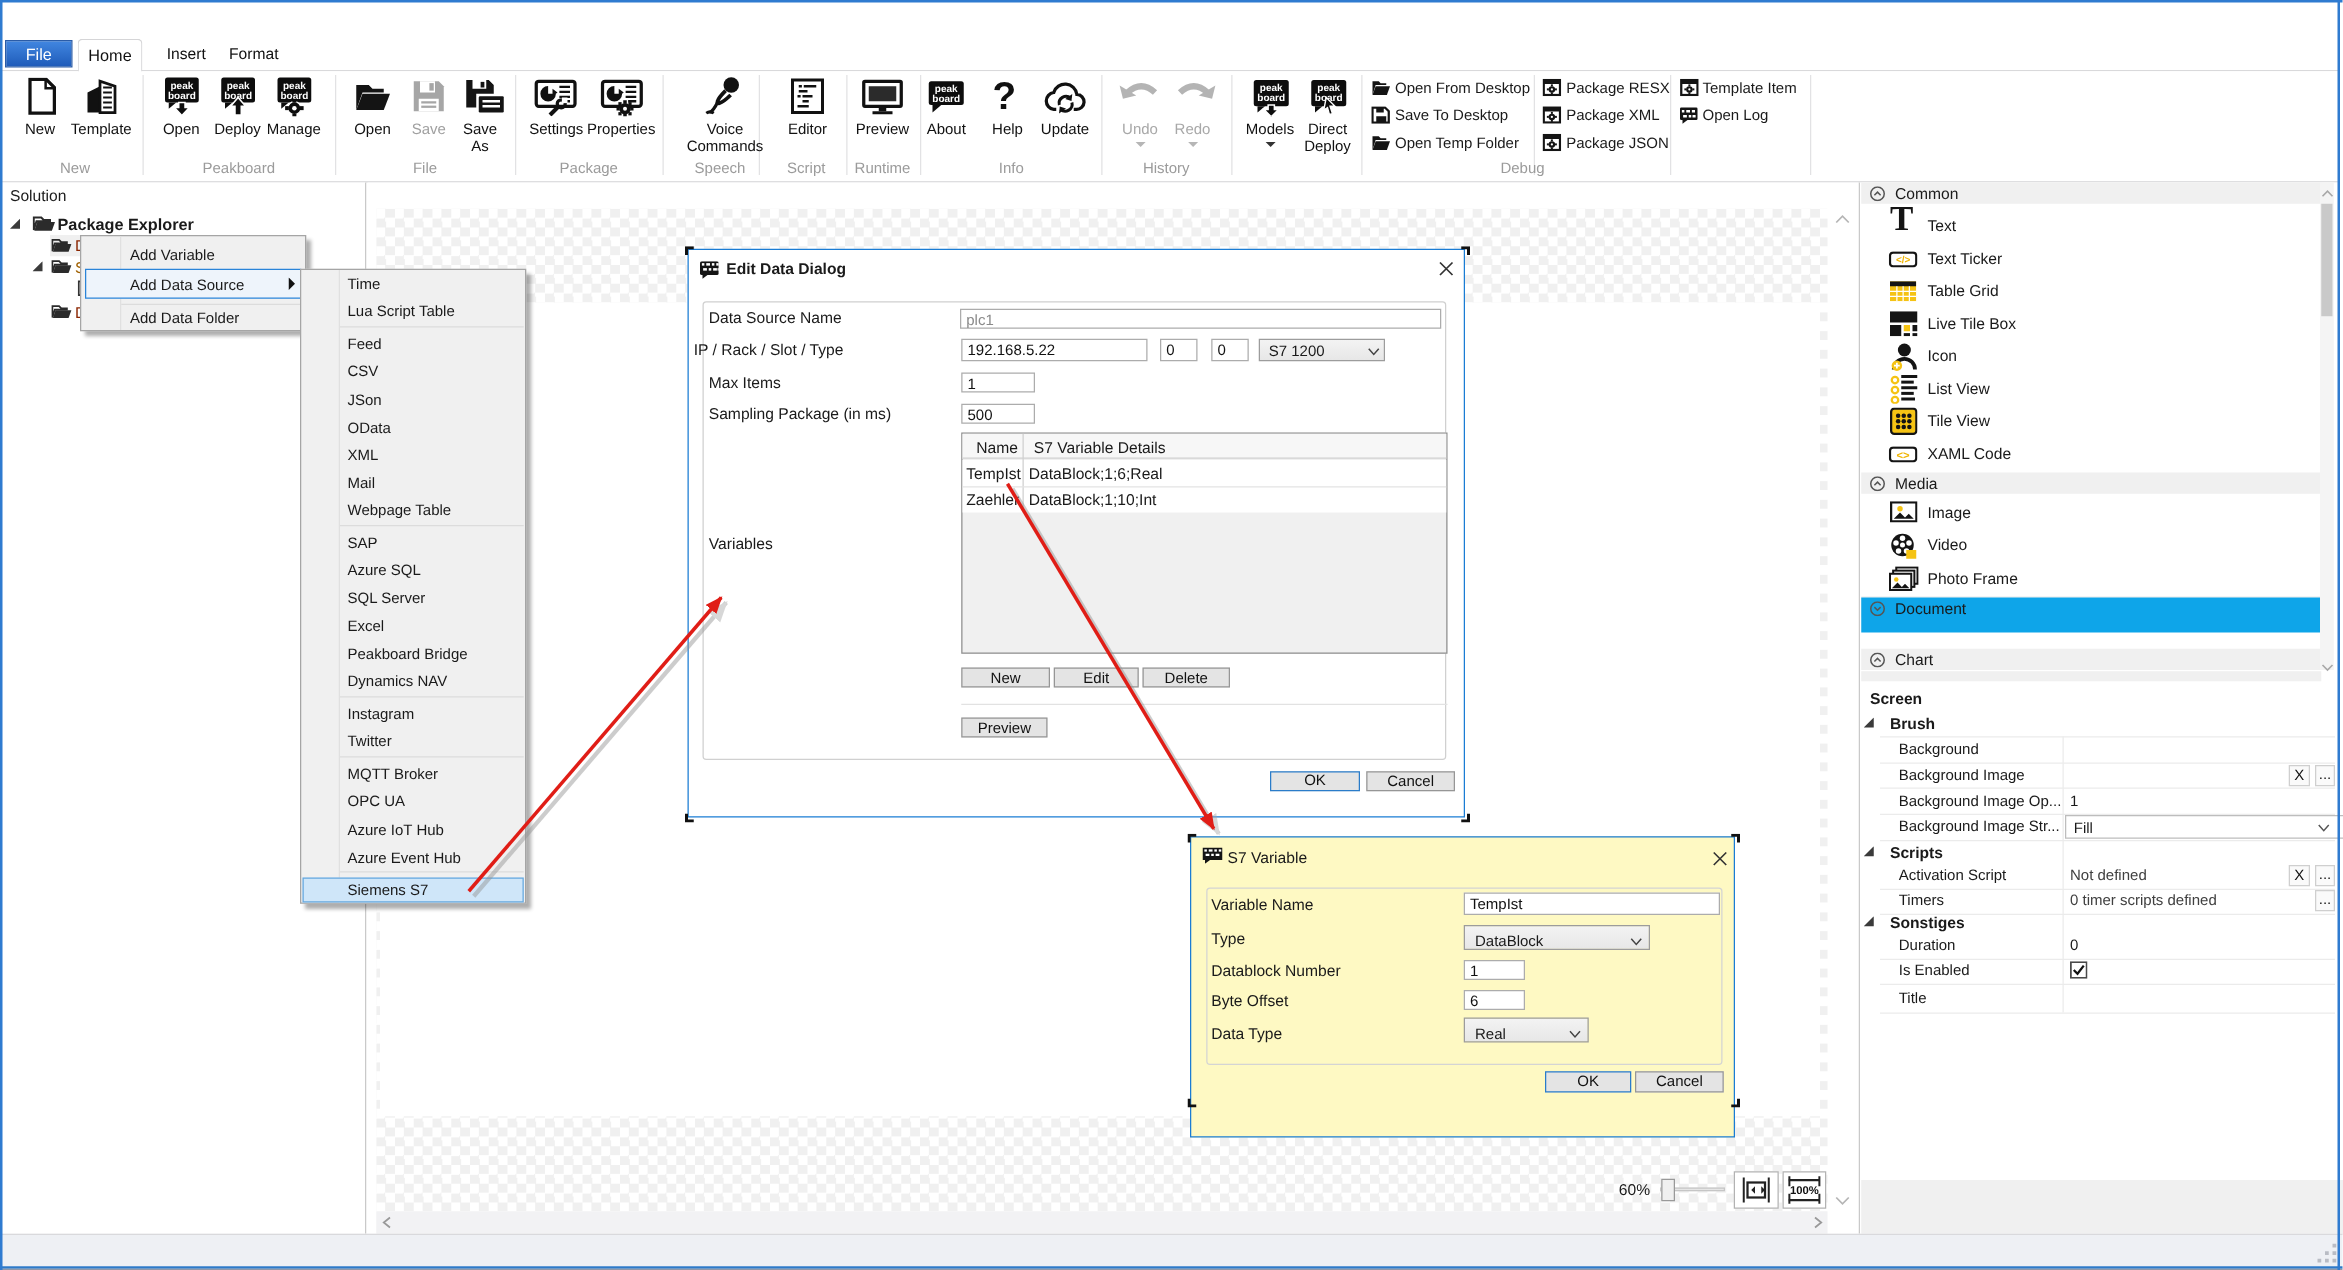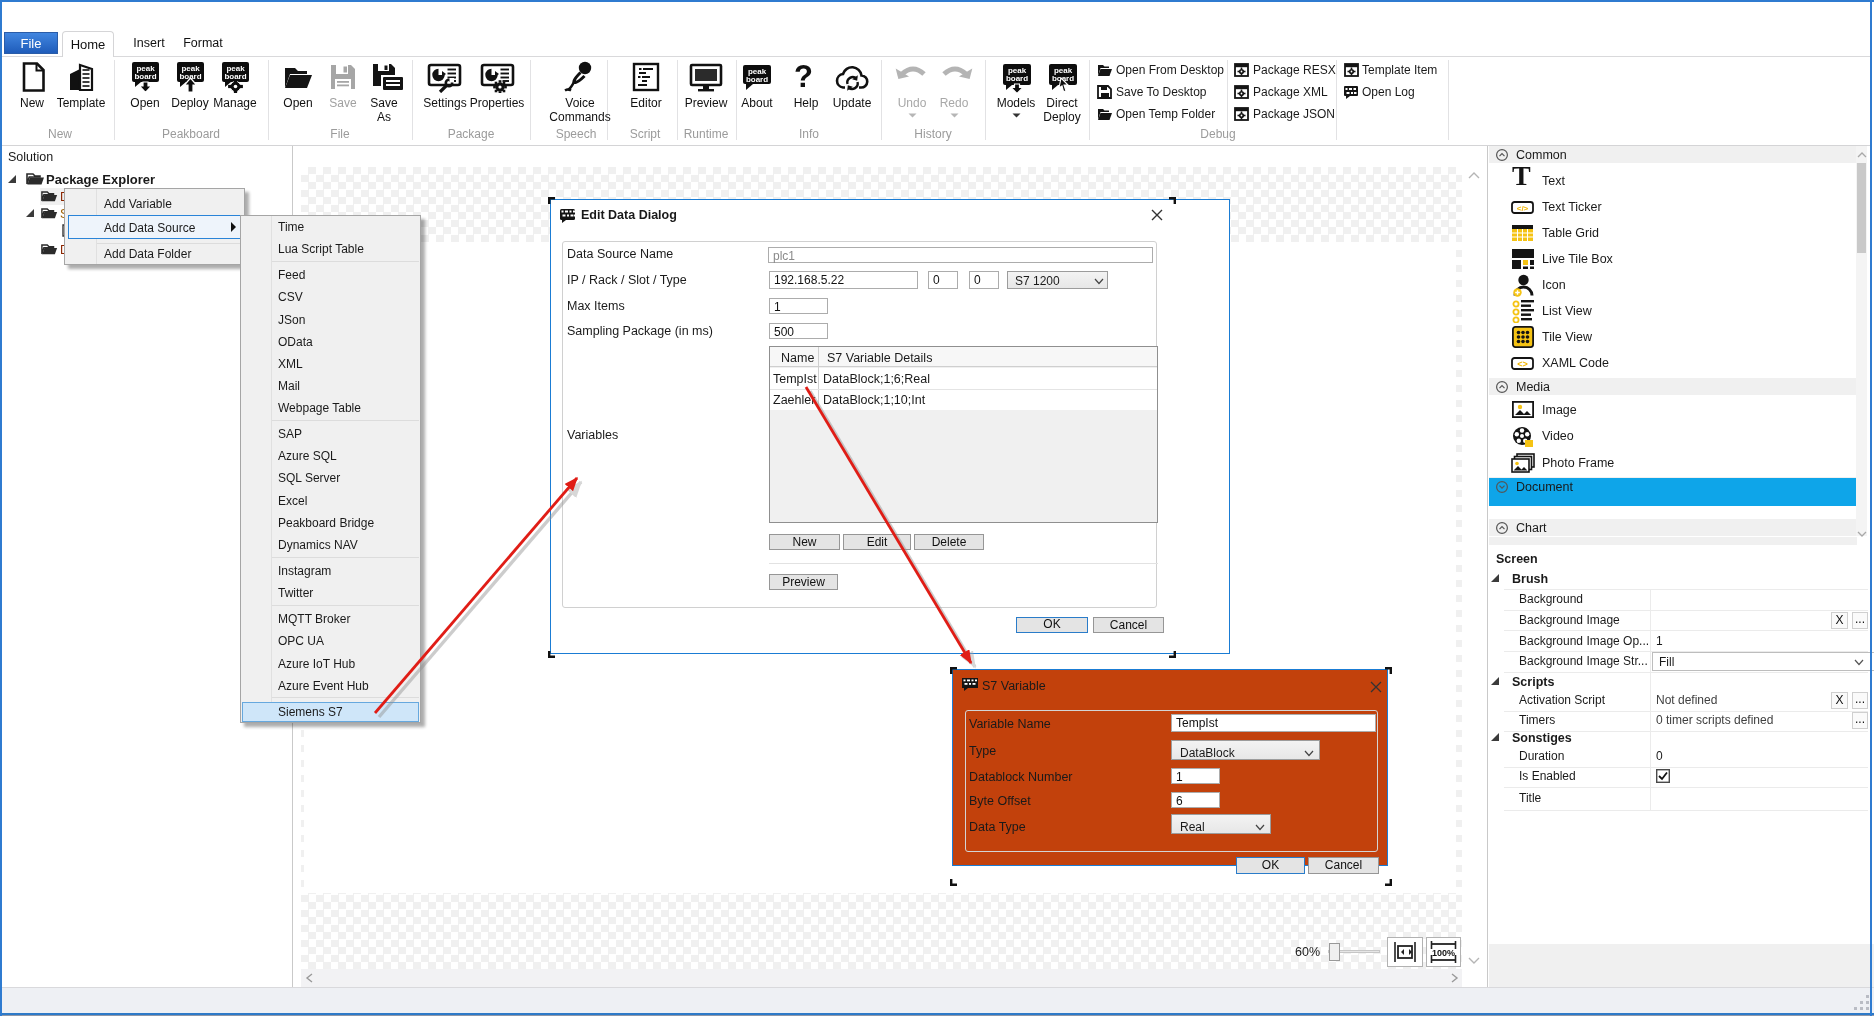--- a/index.html
+++ b/index.html
@@ -704,21 +704,21 @@
   <div class="btn" style="left:364px;top:566px;width:16px;height:17px;line-height:13px;background:#fafafa;border-color:#cfcfcf">...</div>
 
   <svg class="ab" style="left:168px;top:623px" width="14" height="14">
         <rect x="0.7" y="0.7" width="12.6" height="12.6" fill="#fff" stroke="#4a4a4a" stroke-width="1.4"></rect>
         <path d="M3 7 L6 10 L11 3.5" fill="none" stroke="#111" stroke-width="1.8"></path>
       </svg>
 
   <div class="ab" style="left:1px;top:798px;width:386px;height:43px;background:#f0f0f0"></div>
 </div>
 
-<div class="ab" style="z-index:40;left:550px;top:199px;width:680px;height:455px;background:#fff;border:1.5px solid #1a7cd4">
+<div class="ab" style="z-index:40;left:550px;top:199px;width:622px;height:455px;background:#fff;border:1.5px solid #1a7cd4">
   <svg class="ab" style="left:-3px;top:-3px;width:628px;height:461px;pointer-events:none" width="628" height="461">
     <g stroke="#111" stroke-width="2.4" fill="none">
       <path d="M1.2 7 L1.2 1.2 L7 1.2"></path>
           <path d="M621 1.2 L626.8 1.2 L626.8 7"></path>
       <path d="M626.8 454 L626.8 459.8 L621 459.8"></path>
           <path d="M7 459.8 L1.2 459.8 L1.2 454"></path>
     </g>
   </svg>
   <svg class="ab" style="left:9px;top:9px" width="15" height="15">
         <rect x="0" y="0" width="15" height="11" rx="1.5" fill="#141414"></rect>
@@ -733,21 +733,21 @@
           <rect x="10.5" y="5.5" width="3" height="2"></rect>
           <rect x="14" y="5.5" width="1.5" height="2"></rect>
         </g>
       </svg>
   <div class="tx" style="left:30px;top:8px;font-size:12.5px;font-weight:bold">Edit Data Dialog</div>
   <svg class="ab" style="left:600px;top:9px" width="12" height="12">
         <path d="M1 1 L11 11 M11 1 L1 11" stroke="#333" stroke-width="1.4"></path>
       </svg>
   <div class="ab" style="left:11px;top:41px;width:595px;height:367px;border:1px solid #d0d0d0;border-radius:3px"></div>
   <div class="lbl" style="left:16px;top:47px">Data Source Name</div>
-  <div class="lbl" style="left:16px;top:73px">IP / Rack / Slot / Type</div>
+  <div class="lbl" style="left:4px;top:73px">IP / Rack / Slot / Type</div>
   <div class="lbl" style="left:16px;top:99px">Max Items</div>
   <div class="lbl" style="left:16px;top:124px">Sampling Package (in ms)</div>
   <div class="lbl" style="left:16px;top:228px">Variables</div>
   <div class="inp" style="left:217px;top:47px;width:385px;height:16px;color:#8a8a8a">plc1</div>
   <div class="inp" style="left:218px;top:71px;width:149px;height:18px">192.168.5.22</div>
   <div class="inp" style="left:377px;top:71px;width:30px;height:18px">0</div>
   <div class="inp" style="left:418px;top:71px;width:30px;height:18px">0</div>
   <div class="combo" style="left:456px;top:71px;width:101px;height:18px">
     <div class="tx" style="left:7px;top:2px;font-size:12px">S7 1200</div>
     <svg class="ab" style="left:86px;top:6px" width="10" height="7">
@@ -772,21 +772,21 @@
   </div>
   <div class="btn" style="left:218px;top:334px;width:71px;height:16px;line-height:14px">New</div>
   <div class="btn" style="left:292px;top:334px;width:68px;height:16px;line-height:14px">Edit</div>
   <div class="btn" style="left:363px;top:334px;width:70px;height:16px;line-height:14px">Delete</div>
   <div class="ab" style="left:218px;top:363px;width:389px;height:1px;background:#e2e2e2"></div>
   <div class="btn" style="left:218px;top:374px;width:69px;height:16px;line-height:14px">Preview</div>
   <div class="btn" style="left:465px;top:417px;width:72px;height:16px;line-height:13px;border:1.5px solid #2a7cc9">OK</div>
   <div class="btn" style="left:542px;top:417px;width:71px;height:16px;line-height:14px">Cancel</div>
 </div>
 
-<div class="ab" style="z-index:40;left:952px;top:669px;width:436px;height:197px;background:#c2410c;border:1.5px solid #1a7cd4">
+<div class="ab" style="z-index:40;left:952px;top:669px;width:436px;height:241px;background:#fef9c3;border:1.5px solid #1a7cd4">
   <svg class="ab" style="left:-3px;top:-3px;width:442px;height:219px;pointer-events:none" width="442" height="219">
         <g stroke="#111" stroke-width="2.4" fill="none">
           <path d="M1.2 7 L1.2 1.2 L7 1.2"></path>
           <path d="M435 1.2 L440.8 1.2 L440.8 7"></path>
           <path d="M440.8 212 L440.8 217.8 L435 217.8"></path>
           <path d="M7 217.8 L1.2 217.8 L1.2 212"></path>
         </g>
       </svg>
   <svg class="ab" style="left:9px;top:8px" width="16" height="13">
         <rect x="0" y="0" width="16" height="10" fill="#141414"></rect>

